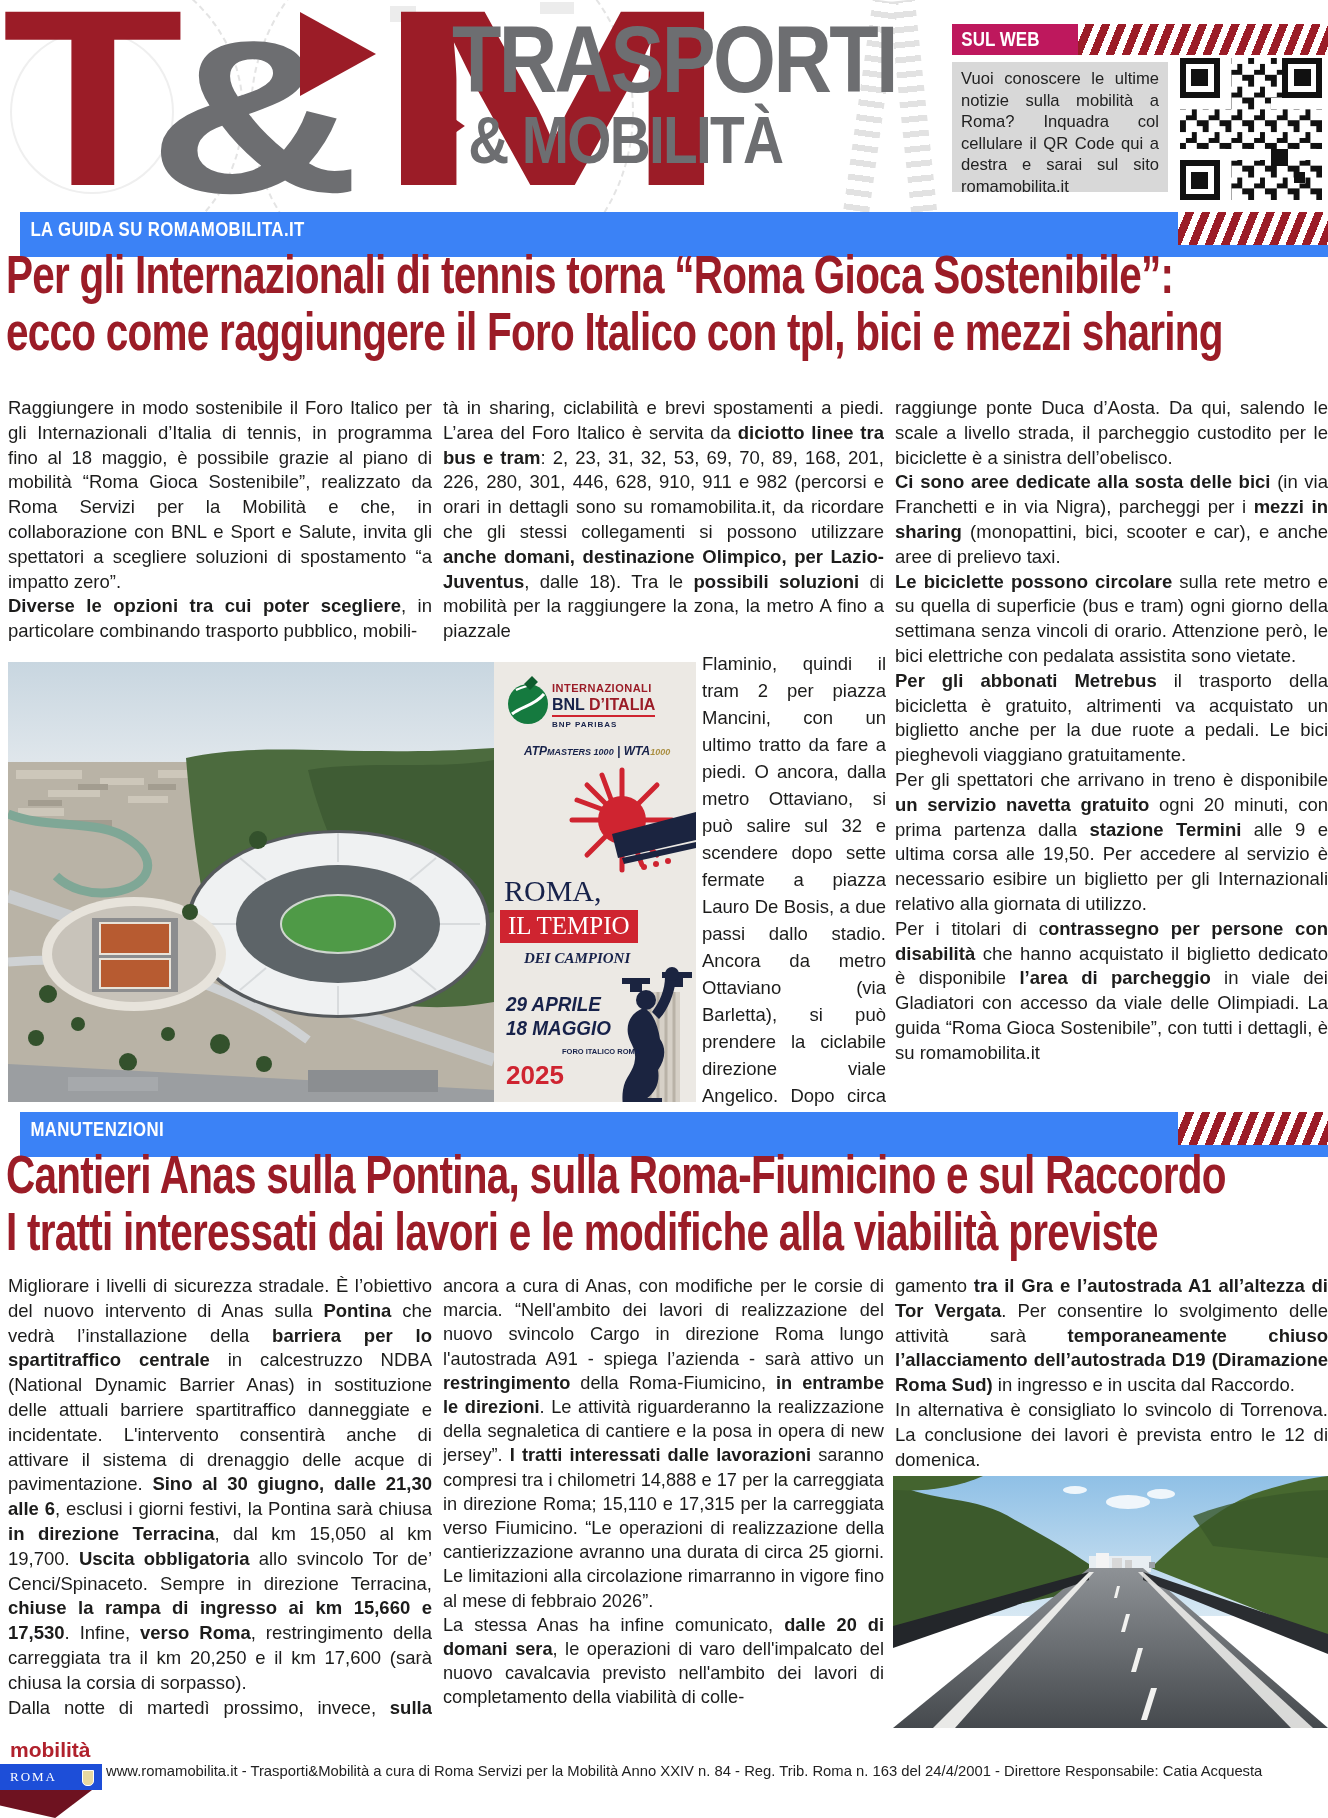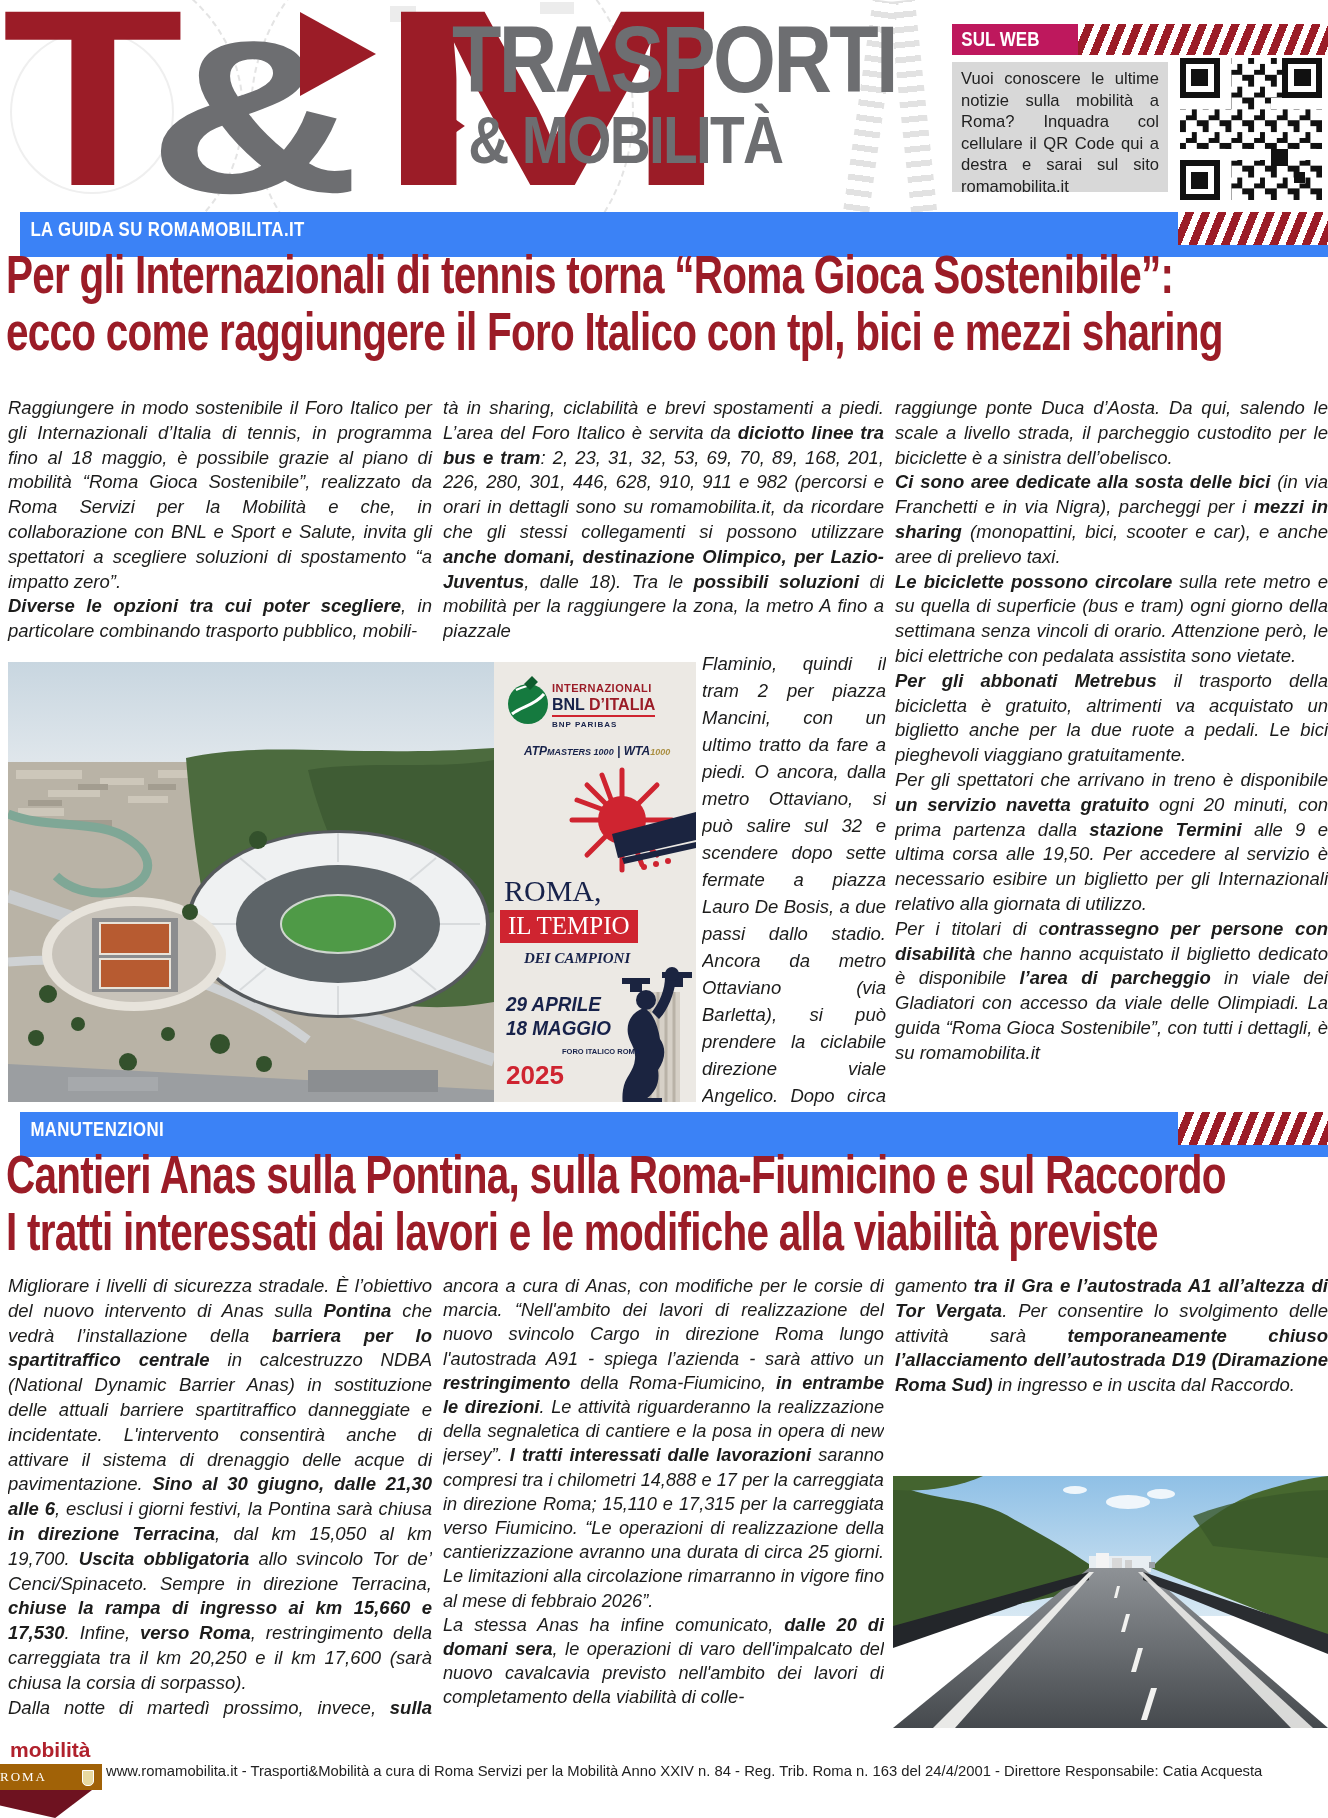--- a/index.html
+++ b/index.html
@@ -36,21 +36,21 @@
   .kicker-label{color:#fff;font-weight:700;font-size:21px;line-height:33px;padding-left:13px;display:inline-block;
                 transform:scaleX(.8);transform-origin:0 50%;letter-spacing:.5px;white-space:nowrap;}
   .kicker-stripes{position:absolute;right:0;top:0;width:170px;height:33px;
                   background:repeating-linear-gradient(112deg,#fff 0 7px,#9b1c27 7px 15px);}
   .headline{position:absolute;left:6px;color:#9b1c27;}
   .headline .hline{display:block;font-size:54px;line-height:57px;font-weight:700;letter-spacing:-1px;
                    transform:scaleX(.75);transform-origin:0 0;white-space:nowrap;}
   
   .abody{position:absolute;left:0;width:1328px;}
   .bodycol{position:absolute;font-size:18.5px;line-height:24.8px;text-align:justify;color:#1c1c1b;}
-  .bodycol p{margin:0;font-style:italic;}
+  .bodycol p{margin:0;}
   .bodycol b{font-weight:700;}
   .narrow{line-height:27px;}
   
   .photo-stadium{position:absolute;left:8px;top:274px;width:486px;height:440px;overflow:hidden;}
   .poster{position:absolute;left:494px;top:274px;width:202px;height:440px;background:#ece9e4;overflow:hidden;}
   .poster .txt{position:absolute;white-space:nowrap;}
   .p-org1{left:58px;top:20px;font-size:11px;font-weight:700;color:#9b1c27;letter-spacing:.5px;}
   .p-org2{left:58px;top:34px;font-size:16px;font-weight:700;color:#17224a;border-bottom:2px solid #cf2430;padding-bottom:1px;}
   .p-org2 .red{color:#9b1c27;}
   .p-org3{left:58px;top:58px;font-size:8px;font-weight:700;color:#17224a;letter-spacing:1px;}
@@ -61,22 +61,22 @@
   .p-tempio{left:6px;top:248px;font-size:25px;font-family:"Liberation Serif",serif;color:#fff;background:#cf2430;padding:2px 8px 3px;}
   .p-dei{left:30px;top:288px;font-size:15px;font-family:"Liberation Serif",serif;font-style:italic;font-weight:700;color:#17224a;}
   .p-d1{left:12px;top:330px;font-size:21px;font-style:italic;font-weight:700;color:#17224a;transform:scaleX(.9);transform-origin:0 0;}
   .p-d2{left:12px;top:354px;font-size:21px;font-style:italic;font-weight:700;color:#17224a;transform:scaleX(.9);transform-origin:0 0;}
   .p-year{left:12px;top:382px;font-size:26px;font-weight:700;color:#cf2430;margin-top:16px;}
   .p-venue{left:68px;top:386px;font-size:7.5px;font-weight:700;color:#17224a;white-space:normal;width:40px;line-height:8.5px;}
   .photo-highway{position:absolute;left:893px;top:208px;width:435px;height:252px;overflow:hidden;}
   
   .footer{position:absolute;left:0;top:1738px;width:1328px;height:80px;background:#fff;}
   .rm-mobilita{position:absolute;left:10px;top:0px;font-size:21px;font-weight:700;color:#b0212c;}
-  .rm-bar{position:absolute;left:0;top:26px;width:102px;height:26px;background:#a16207;color:#fff;
-          font-family:"Liberation Serif",serif;font-size:13px;letter-spacing:2px;line-height:26px;box-sizing:border-box;}
+  .rm-bar{position:absolute;left:0;top:26px;width:102px;height:26px;background:#1d4ed8;color:#fff;
+          font-family:"Liberation Serif",serif;font-size:13px;letter-spacing:2px;line-height:26px;padding-left:10px;box-sizing:border-box;}
   .rm-shield{position:absolute;right:8px;top:6px;width:10px;height:14px;background:#e8d9a0;
              border-radius:0 0 5px 5px;border:1px solid #fff;}
   .rm-fold{position:absolute;left:0;top:52px;width:92px;height:28px;background:#6e1220;
            clip-path:polygon(0 0,100% 0,60% 100%,0 55%);}
   .footer-text{position:absolute;left:106px;top:22px;font-size:14.8px;line-height:23px;color:#222;}
 </style>
 </head>
 <body>
 
 <div class="page">
@@ -322,20 +322,21 @@
     <div class="bodycol" style="left:8px;top:6px;width:424px;height:448px;overflow:hidden;">
       <p><span>Migliorare i livelli di sicurezza stradale. È l’obiettivo del nuovo intervento di Anas sulla </span><b>Pontina</b><span> che vedrà l’installazione della </span><b>barriera per lo spartitraffico centrale</b><span> in calcestruzzo NDBA (National Dynamic Barrier Anas) in sostituzione delle attuali barriere spartitraffico danneggiate e incidentate. L'intervento consentirà anche di attivare il sistema di drenaggio delle acque di pavimentazione. </span><b>Sino al 30 giugno, dalle 21,30 alle 6</b><span>, esclusi i giorni festivi, la Pontina sarà chiusa </span><b>in direzione Terracina</b><span>, dal km 15,050 al km 19,700. </span><b>Uscita obbligatoria</b><span> allo svincolo Tor de’ Cenci/Spinaceto. Sempre in direzione Terracina, </span><b>chiuse la rampa di ingresso ai km 15,660 e 17,530</b><span>. Infine, </span><b>verso Roma</b><span>, restringimento della carreggiata tra il km 20,250 e il km 17,600 (sarà chiusa la corsia di sorpasso).</span></p>
       <p><span>Dalla notte di martedì prossimo, invece, </span><b>sulla Roma-Fiumicino</b><span> prenderanno il via gli interventi di cantierizzazione per realizzare un nuovo svincolo,</span></p>
     </div>
     <div class="bodycol" style="left:443px;top:6px;width:441px;height:460px;overflow:hidden;font-size:18.2px;line-height:24.2px;">
       <p><span>ancora a cura di Anas, con modifiche per le corsie di marcia. “Nell'ambito dei lavori di realizzazione del nuovo svincolo Cargo in direzione Roma lungo l'autostrada A91 - spiega l’azienda - sarà attivo un </span><b>restringimento</b><span> della Roma-Fiumicino, </span><b>in entrambe le direzioni</b><span>. Le attività riguarderanno la realizzazione della segnaletica di cantiere e la posa in opera di new jersey”. </span><b>I tratti interessati dalle lavorazioni</b><span> saranno compresi tra i chilometri 14,888 e 17 per la carreggiata in direzione Roma; 15,110 e 17,315 per la carreggiata verso Fiumicino. “Le operazioni di realizzazione della cantierizzazione avranno una durata di circa 25 giorni. Le limitazioni alla circolazione rimarranno in vigore fino al mese di febbraio 2026”.</span></p>
       <p><span>La stessa Anas ha infine comunicato, </span><b>dalle 20 di domani sera</b><span>, le operazioni di varo dell'impalcato del nuovo cavalcavia previsto nell'ambito dei lavori di completamento della viabilità di colle-</span></p>
     </div>
     <div class="bodycol" style="left:895px;top:6px;width:433px;height:196px;overflow:hidden;">
       <p><span>gamento </span><b>tra il Gra e l’autostrada A1 all’altezza di Tor Vergata</b><span>. Per consentire lo svolgimento delle attività sarà </span><b>temporaneamente chiuso l’allacciamento dell’autostrada D19 (Diramazione Roma Sud)</b><span> in ingresso e in uscita dal Raccordo.</span></p>
+      <p><span>In alternativa è consigliato lo svincolo di Torrenova. La conclusione dei lavori è prevista entro le 12 di domenica.</span></p>
     </div>
 
     <div class="photo-highway">
       <svg width="435" height="252" viewBox="0 0 435 252" preserveAspectRatio="none">
         <defs>
           <linearGradient id="hsky" x1="0" y1="0" x2="0" y2="1">
               <stop offset="0" stop-color="#8fc0e6"></stop>
               <stop offset="1" stop-color="#d7e8f3"></stop>
             </linearGradient>
           <linearGradient id="asph" x1="0" y1="0" x2="0" y2="1">

